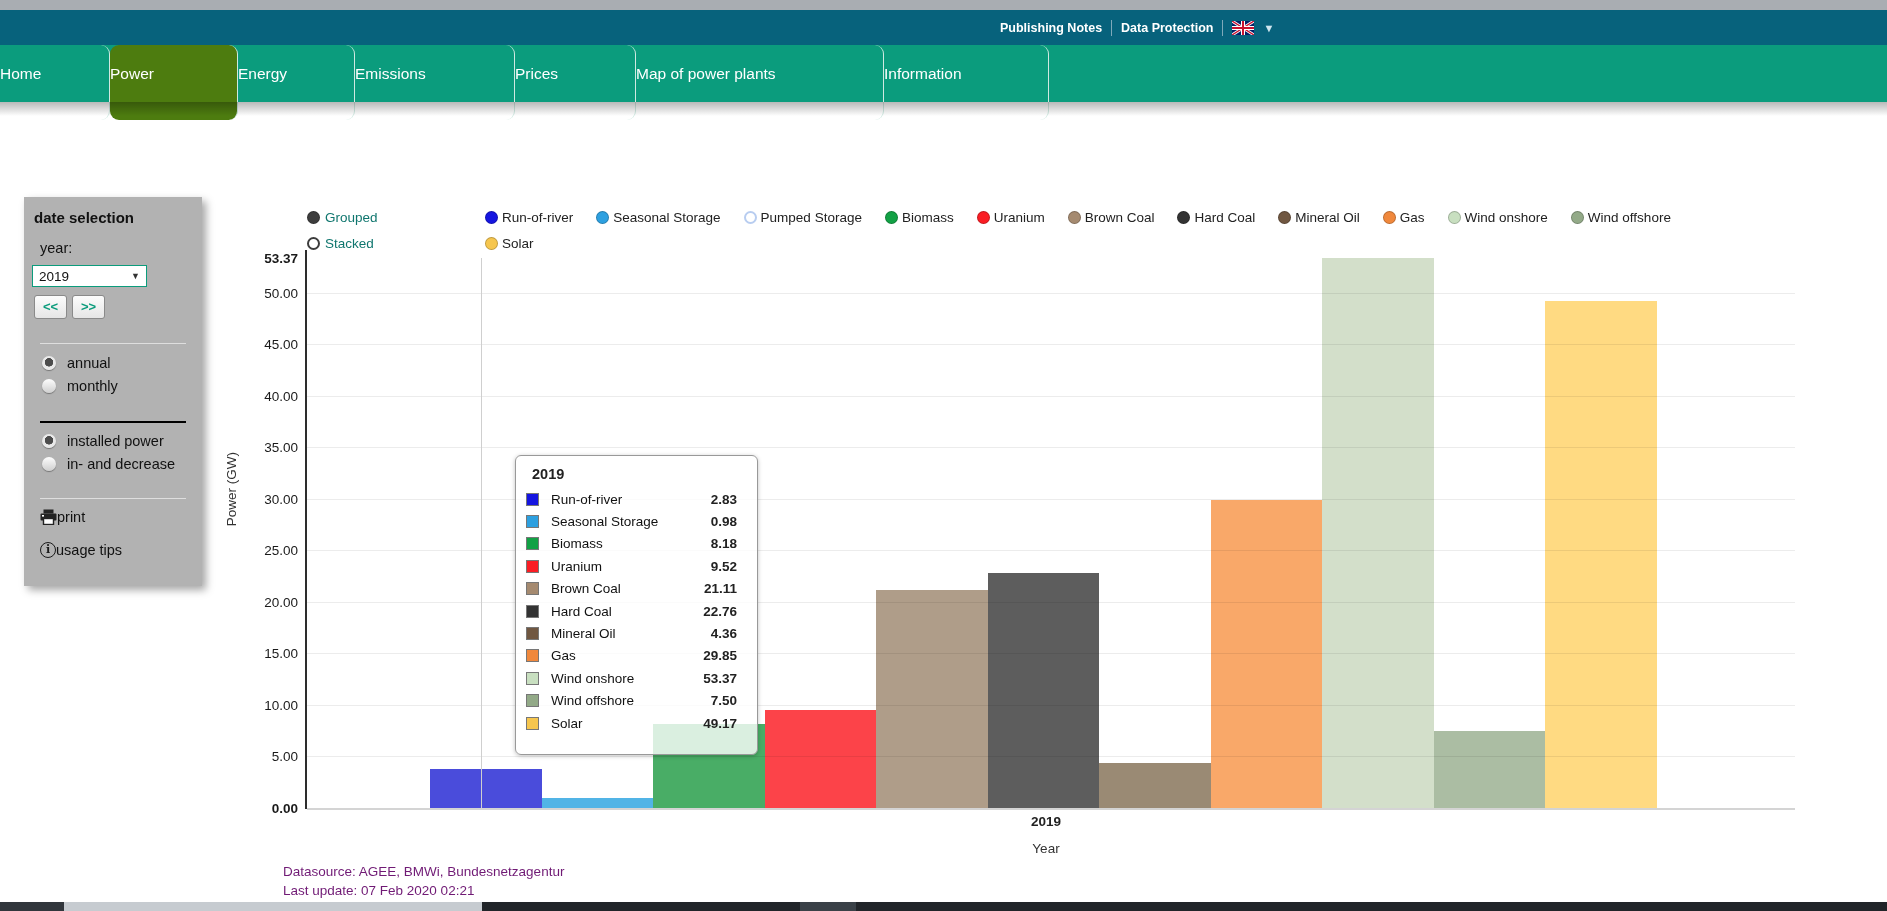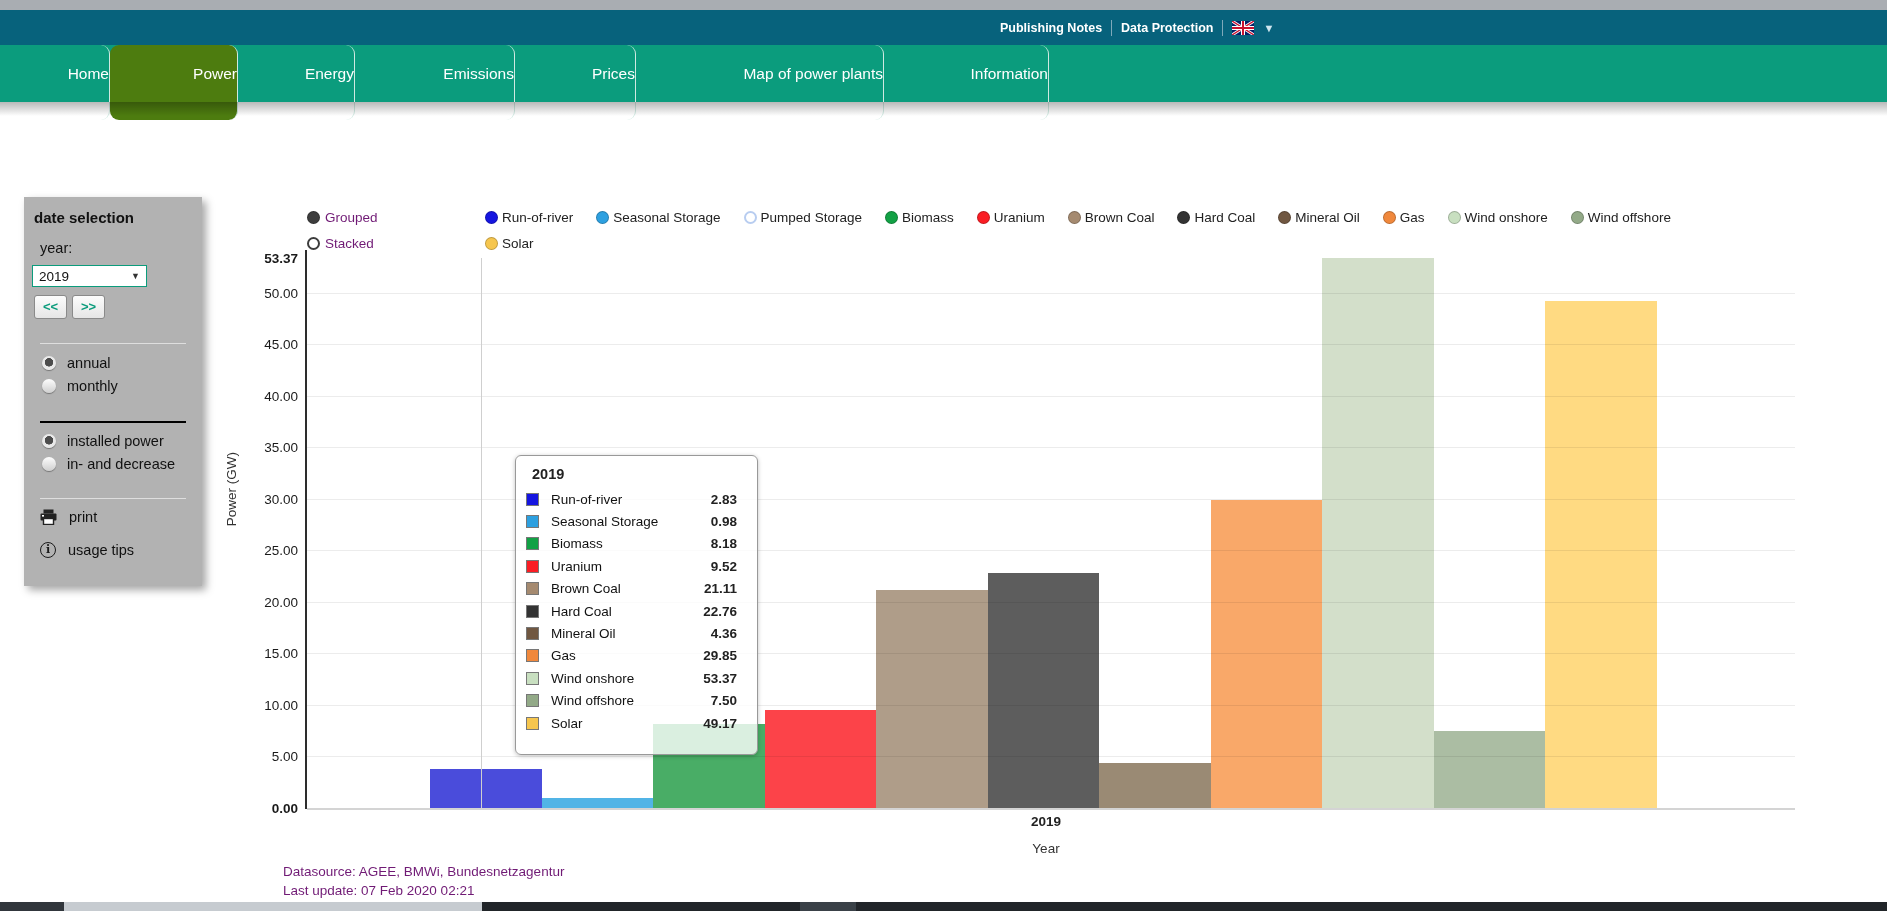--- a/index.html
+++ b/index.html
@@ -20,21 +20,21 @@
          font-size:20px;font-weight:bold;letter-spacing:.5px;margin-top:40px;}
   .toplinks{position:absolute;left:1000px;top:0;height:35px;display:flex;align-items:center;
             color:#fff;font-size:12.5px;font-weight:bold;}
   .toplinks .sep{width:1px;height:16px;background:#7fa9ba;margin:0 9px;}
   .toplink{cursor:pointer;}
   .flagwrap{display:flex;align-items:center;gap:9px;}
   .caret{color:#cfe6ef;font-size:11px;}
 
   
   .nav{left:0;top:45px;width:1887px;height:57px;background:#0b9c7d;display:flex;}
-  .tab{height:75px;line-height:57px;text-align:right;color:#fff;font-size:15.5px;
+  .tab{height:75px;line-height:57px;text-align:left;color:#fff;font-size:15.5px;
        border-right:1px solid #cfe9e1;box-sizing:border-box;cursor:pointer;border-radius:9px;}
   .tab.active{background:#4d7c0f;}
   .nav-shadow{left:0;top:102px;width:1887px;height:14px;
               background:linear-gradient(rgba(0,0,0,.28),rgba(0,0,0,0));}
 
   h1.title{position:absolute;left:24px;top:116px;margin:0;font-size:29px;font-weight:bold;
            color:#17997c;letter-spacing:.2px;}
 
   
   .panel{left:24px;top:197px;width:178px;height:389px;background:#b2b2b2;
@@ -50,29 +50,29 @@
           border:1px solid #8a8a8a;border-radius:3px;color:#0b9c7c;font-weight:bold;font-size:13px;
           text-align:center;line-height:22px;box-sizing:border-box;cursor:pointer;}
   .btn-prev{left:10px;} .btn-next{left:48px;}
   .pdivider{position:absolute;left:16px;width:146px;height:1px;background:#dedede;}
   .pdivider.dark{background:#000;height:2px;}
   .radio-group{position:absolute;left:18px;display:flex;flex-direction:column;gap:7px;}
   .radio-row{display:flex;align-items:center;gap:11px;cursor:pointer;}
   .radio{width:14px;height:14px;border-radius:50%;background:linear-gradient(#fdfdfd,#cfcfcf);
          box-shadow:0 1px 1px rgba(0,0,0,.35);flex:0 0 auto;}
   .radio.on{background:radial-gradient(circle at 50% 45%,#4c4c4c 0 4px,#e9e9e9 4.5px);}
-  .tool-row{position:absolute;left:16px;display:flex;align-items:center;gap:12px;cursor:pointer;}
+  .tool-row{position:absolute;left:16px;display:flex;align-items:center;gap:0;cursor:pointer;}
   .info-circle{width:16px;height:16px;border:1.6px solid #1a1a1a;border-radius:50%;box-sizing:border-box;
                font-family:"DejaVu Serif",serif;font-size:11px;font-weight:bold;text-align:center;
                line-height:13px;color:#1a1a1a;}
 
   
   .legend-row{position:absolute;left:307px;height:27px;display:flex;align-items:center;}
   .lrow1{top:204px;} .lrow2{top:230px;}
-  .lmode{width:178px;display:flex;align-items:center;gap:5px;flex:0 0 auto;font-size:13.5px;color:#701a75;cursor:pointer;}
+  .lmode{width:178px;display:flex;align-items:center;gap:5px;flex:0 0 auto;font-size:13.5px;color:#0f766e;cursor:pointer;}
   .litem{display:flex;align-items:center;gap:4px;margin-right:23px;font-size:13.5px;color:#222;cursor:pointer;}
   .ldot{width:13px;height:13px;border-radius:50%;box-sizing:border-box;border:1px solid rgba(0,0,0,.22);flex:0 0 auto;}
   .ldot.hollow{background:#fff !important;}
 
   
   .ylabel{left:224px;top:452px;writing-mode:vertical-rl;transform:rotate(180deg);
           font-size:13.5px;color:#333;}
   .ytick{position:absolute;left:230px;width:68px;text-align:right;font-size:13.5px;color:#1a1a1a;
          transform:translateY(-50%);}
   .ytick.bold{font-weight:bold;}

